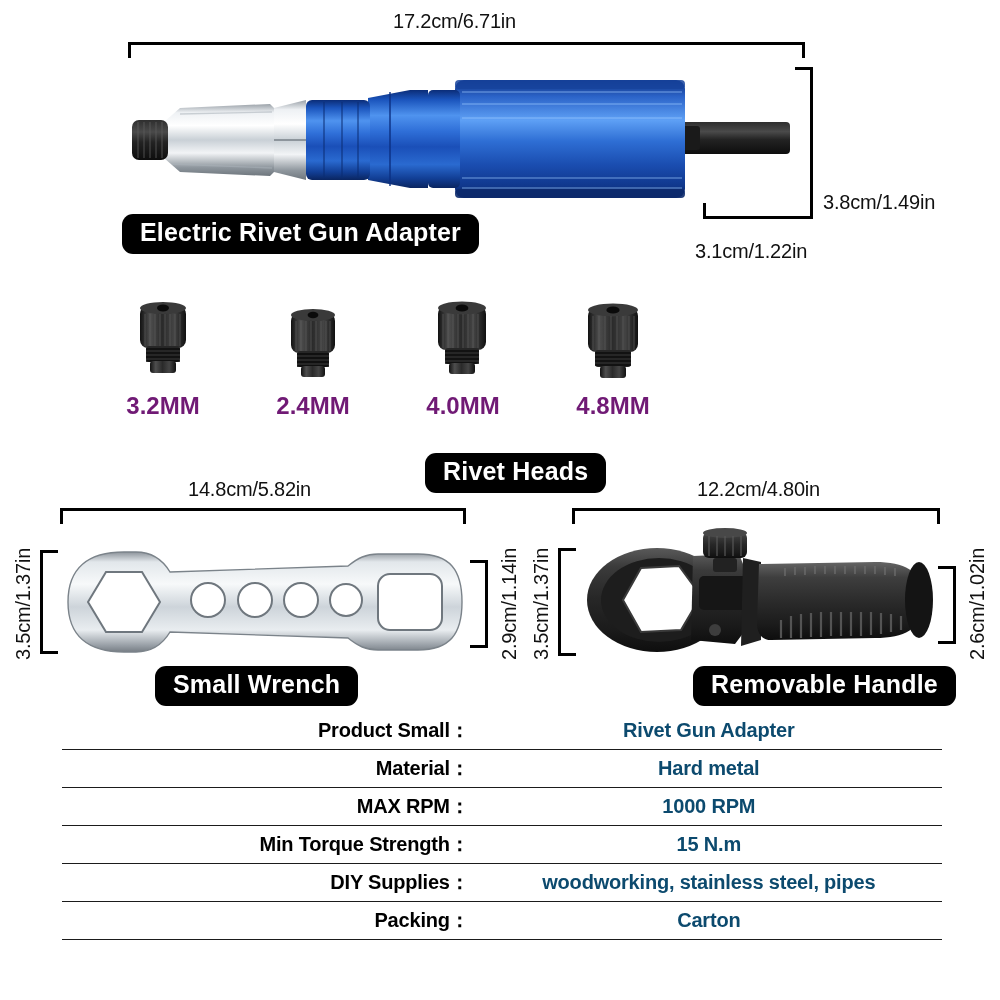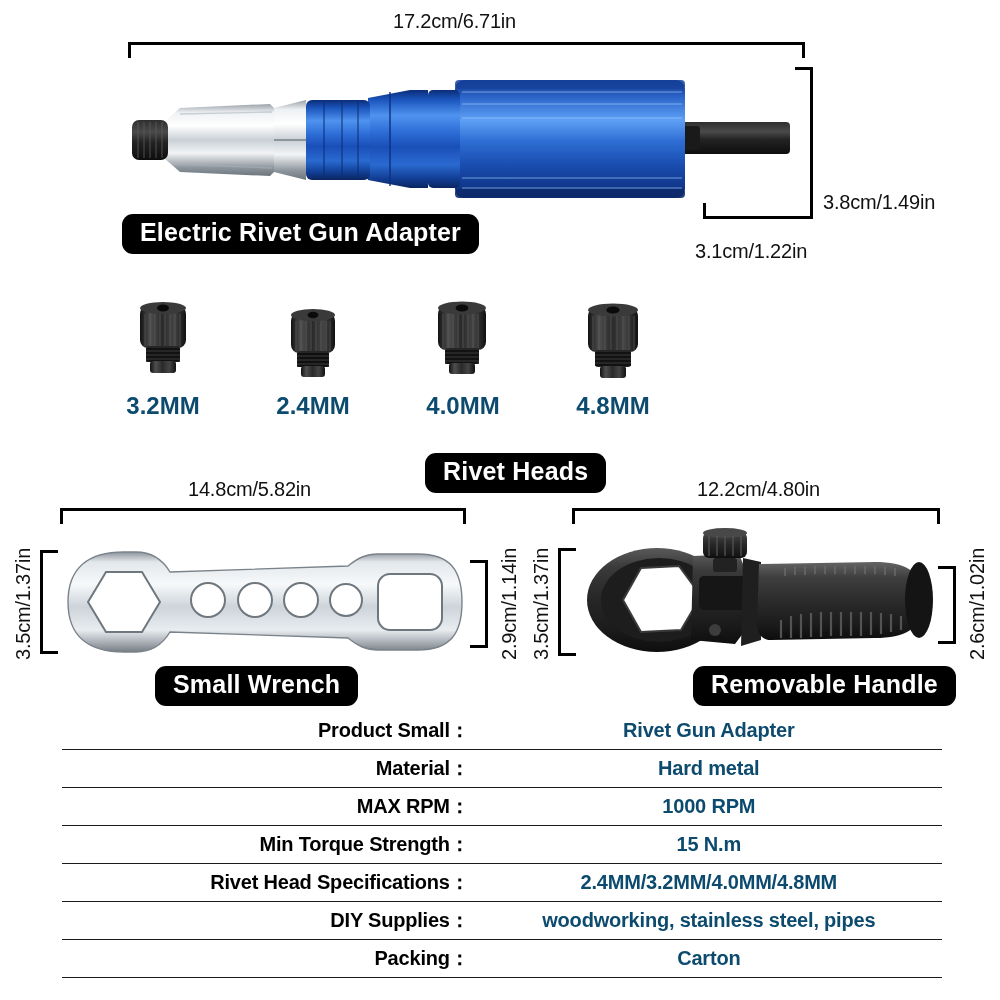--- a/index.html
+++ b/index.html
@@ -80,21 +80,21 @@
     line-height: 1.1;
     letter-spacing: 0.2px;
   }
 
   
   .rh-label {
     position: absolute;
     font-family: "Liberation Sans", sans-serif;
     font-weight: bold;
     font-size: 24px;
-    color: #0c4a6e;
+    color: #701a75;
     white-space: nowrap;
     text-align: center;
   }
 
   
   #spec-table {
     position: absolute;
     left: 62px;
     top: 712px;
     width: 880px;
@@ -490,24 +490,20 @@
         </tr>
         <tr>
           <td class="k"><span>MAX RPM</span><span class="colon">：</span></td>
           <td class="v">1000 RPM</td>
         </tr>
         <tr>
           <td class="k"><span>Min Torque Strength</span><span class="colon">：</span></td>
           <td class="v">15 N.m</td>
         </tr>
         <tr>
-          <td class="k"><span>Rivet Head Specifications</span><span class="colon">：</span></td>
-          <td class="v">2.4MM/3.2MM/4.0MM/4.8MM</td>
-        </tr>
-        <tr>
           <td class="k"><span>DIY Supplies</span><span class="colon">：</span></td>
           <td class="v">woodworking, stainless steel, pipes</td>
         </tr>
         <tr>
           <td class="k"><span>Packing</span><span class="colon">：</span></td>
           <td class="v">Carton</td>
         </tr>
       </tbody>
     </table>
   </div>

